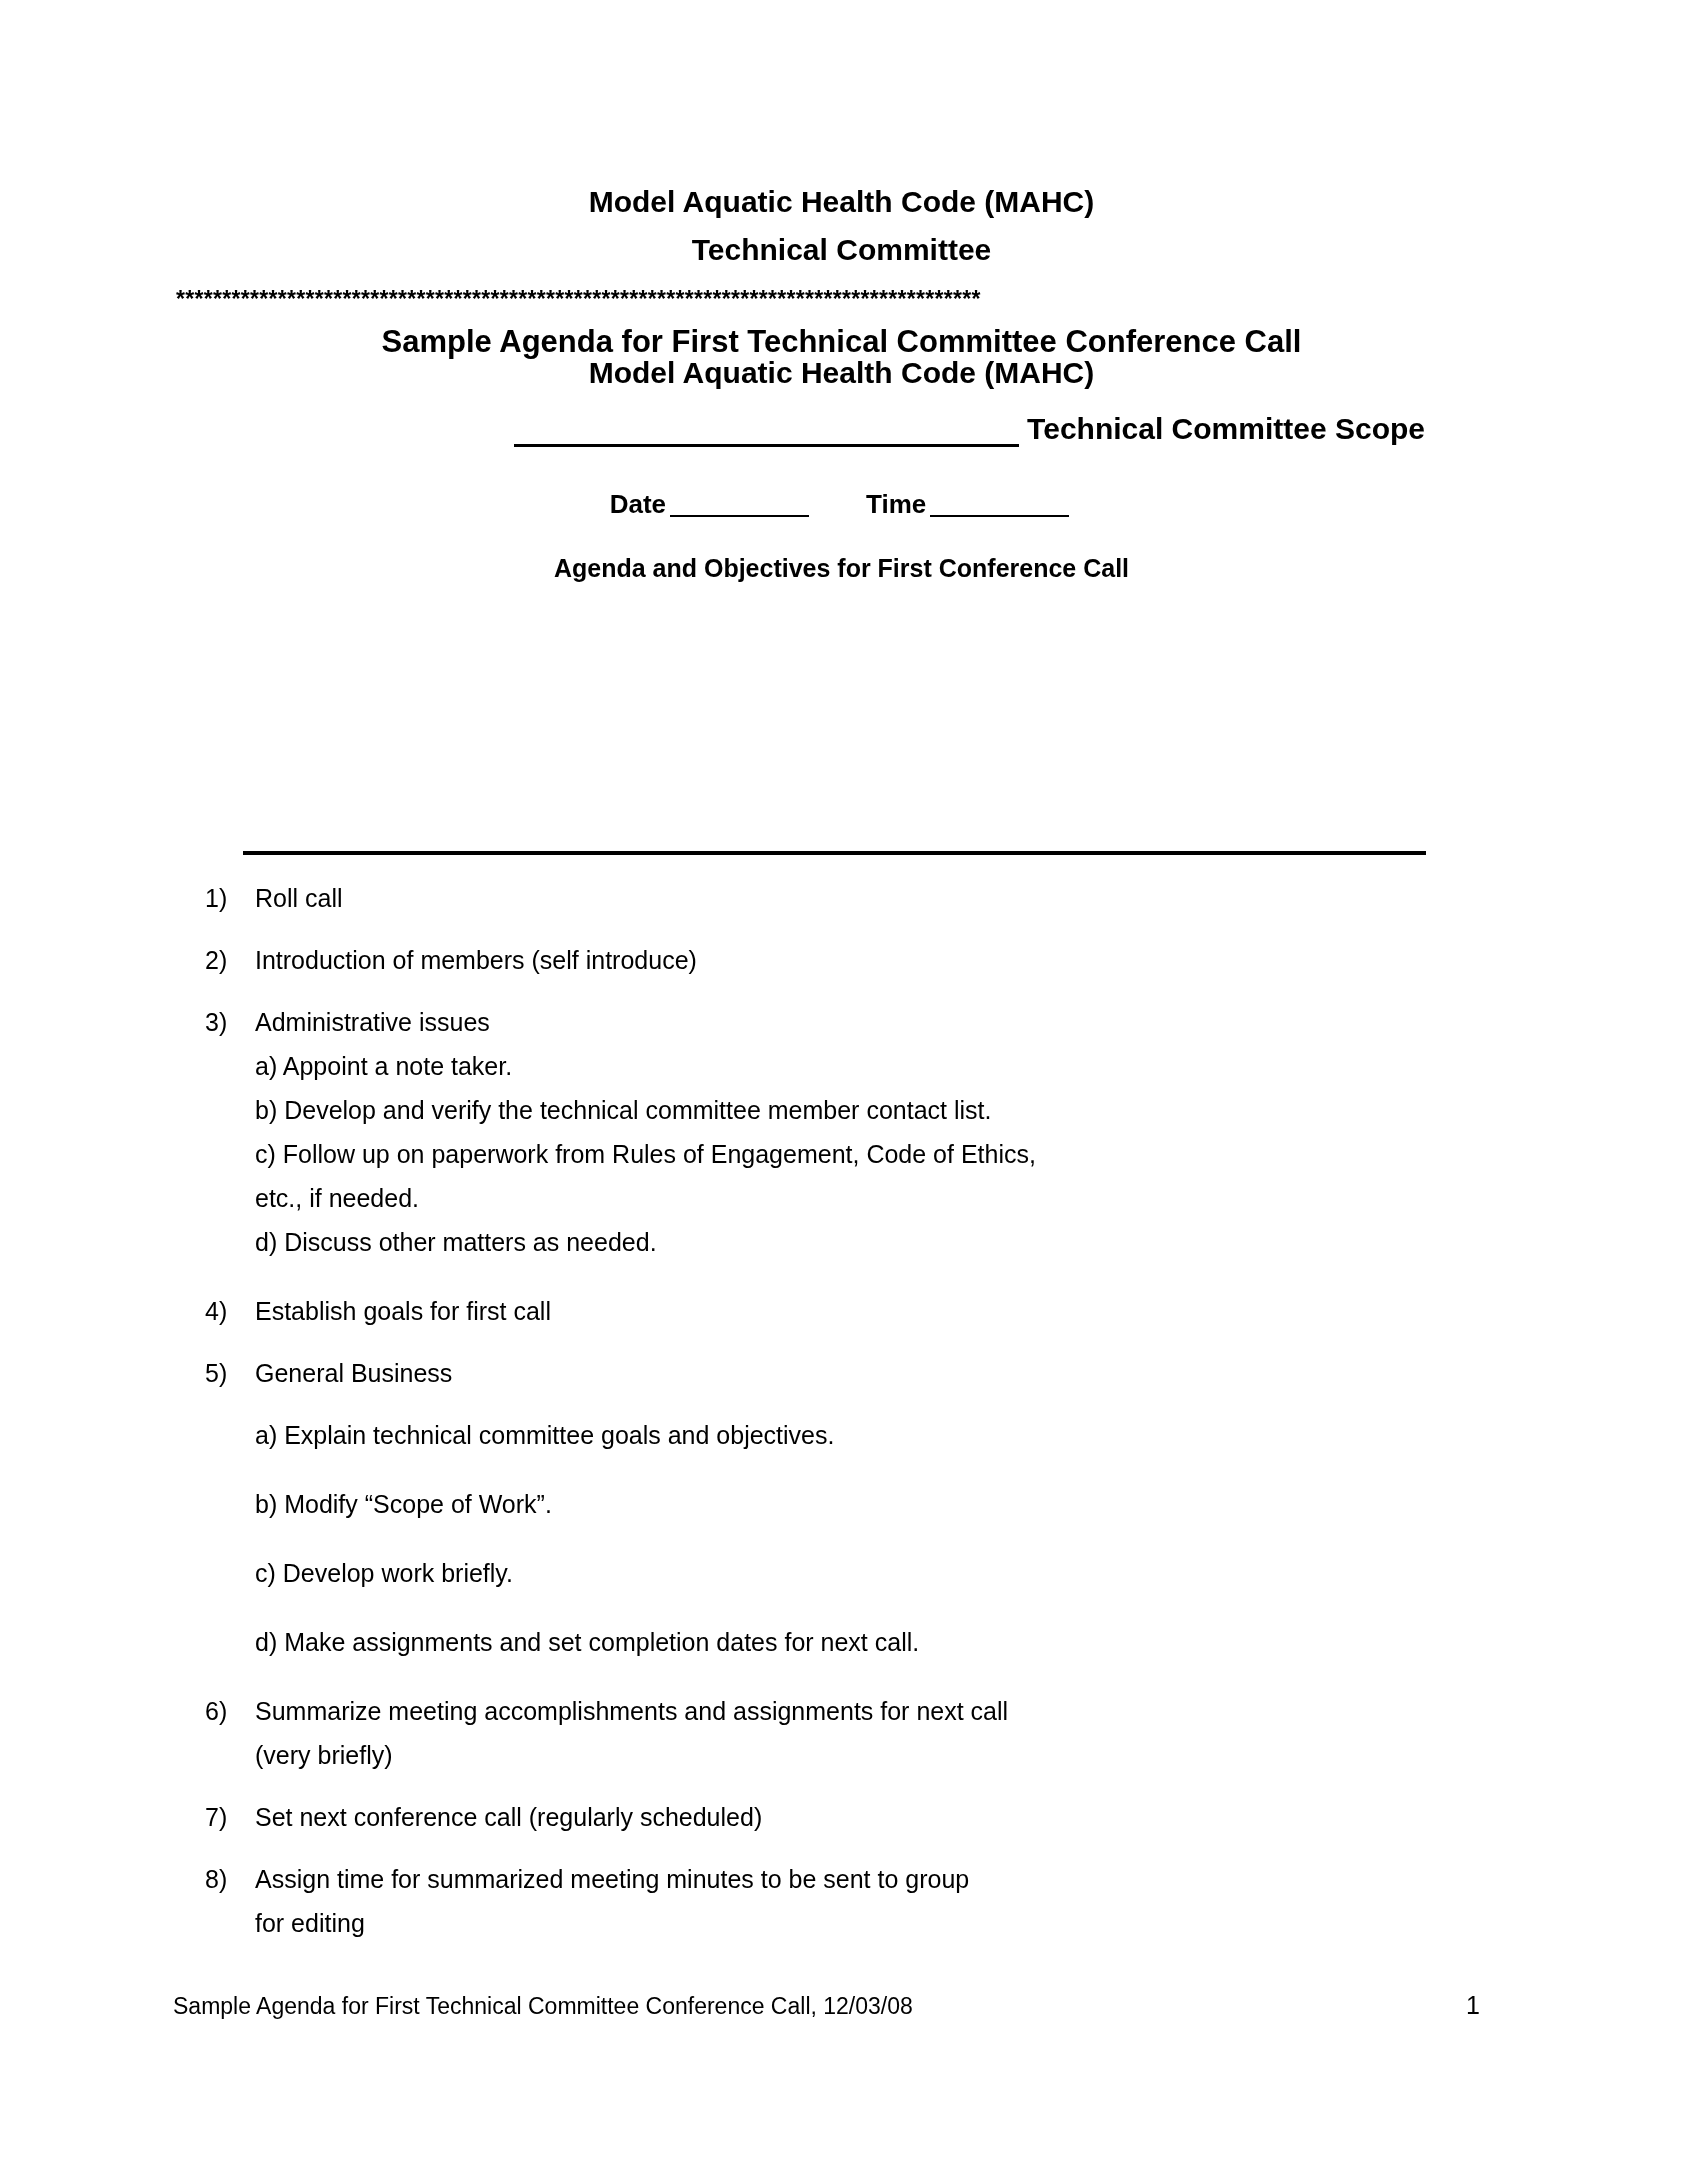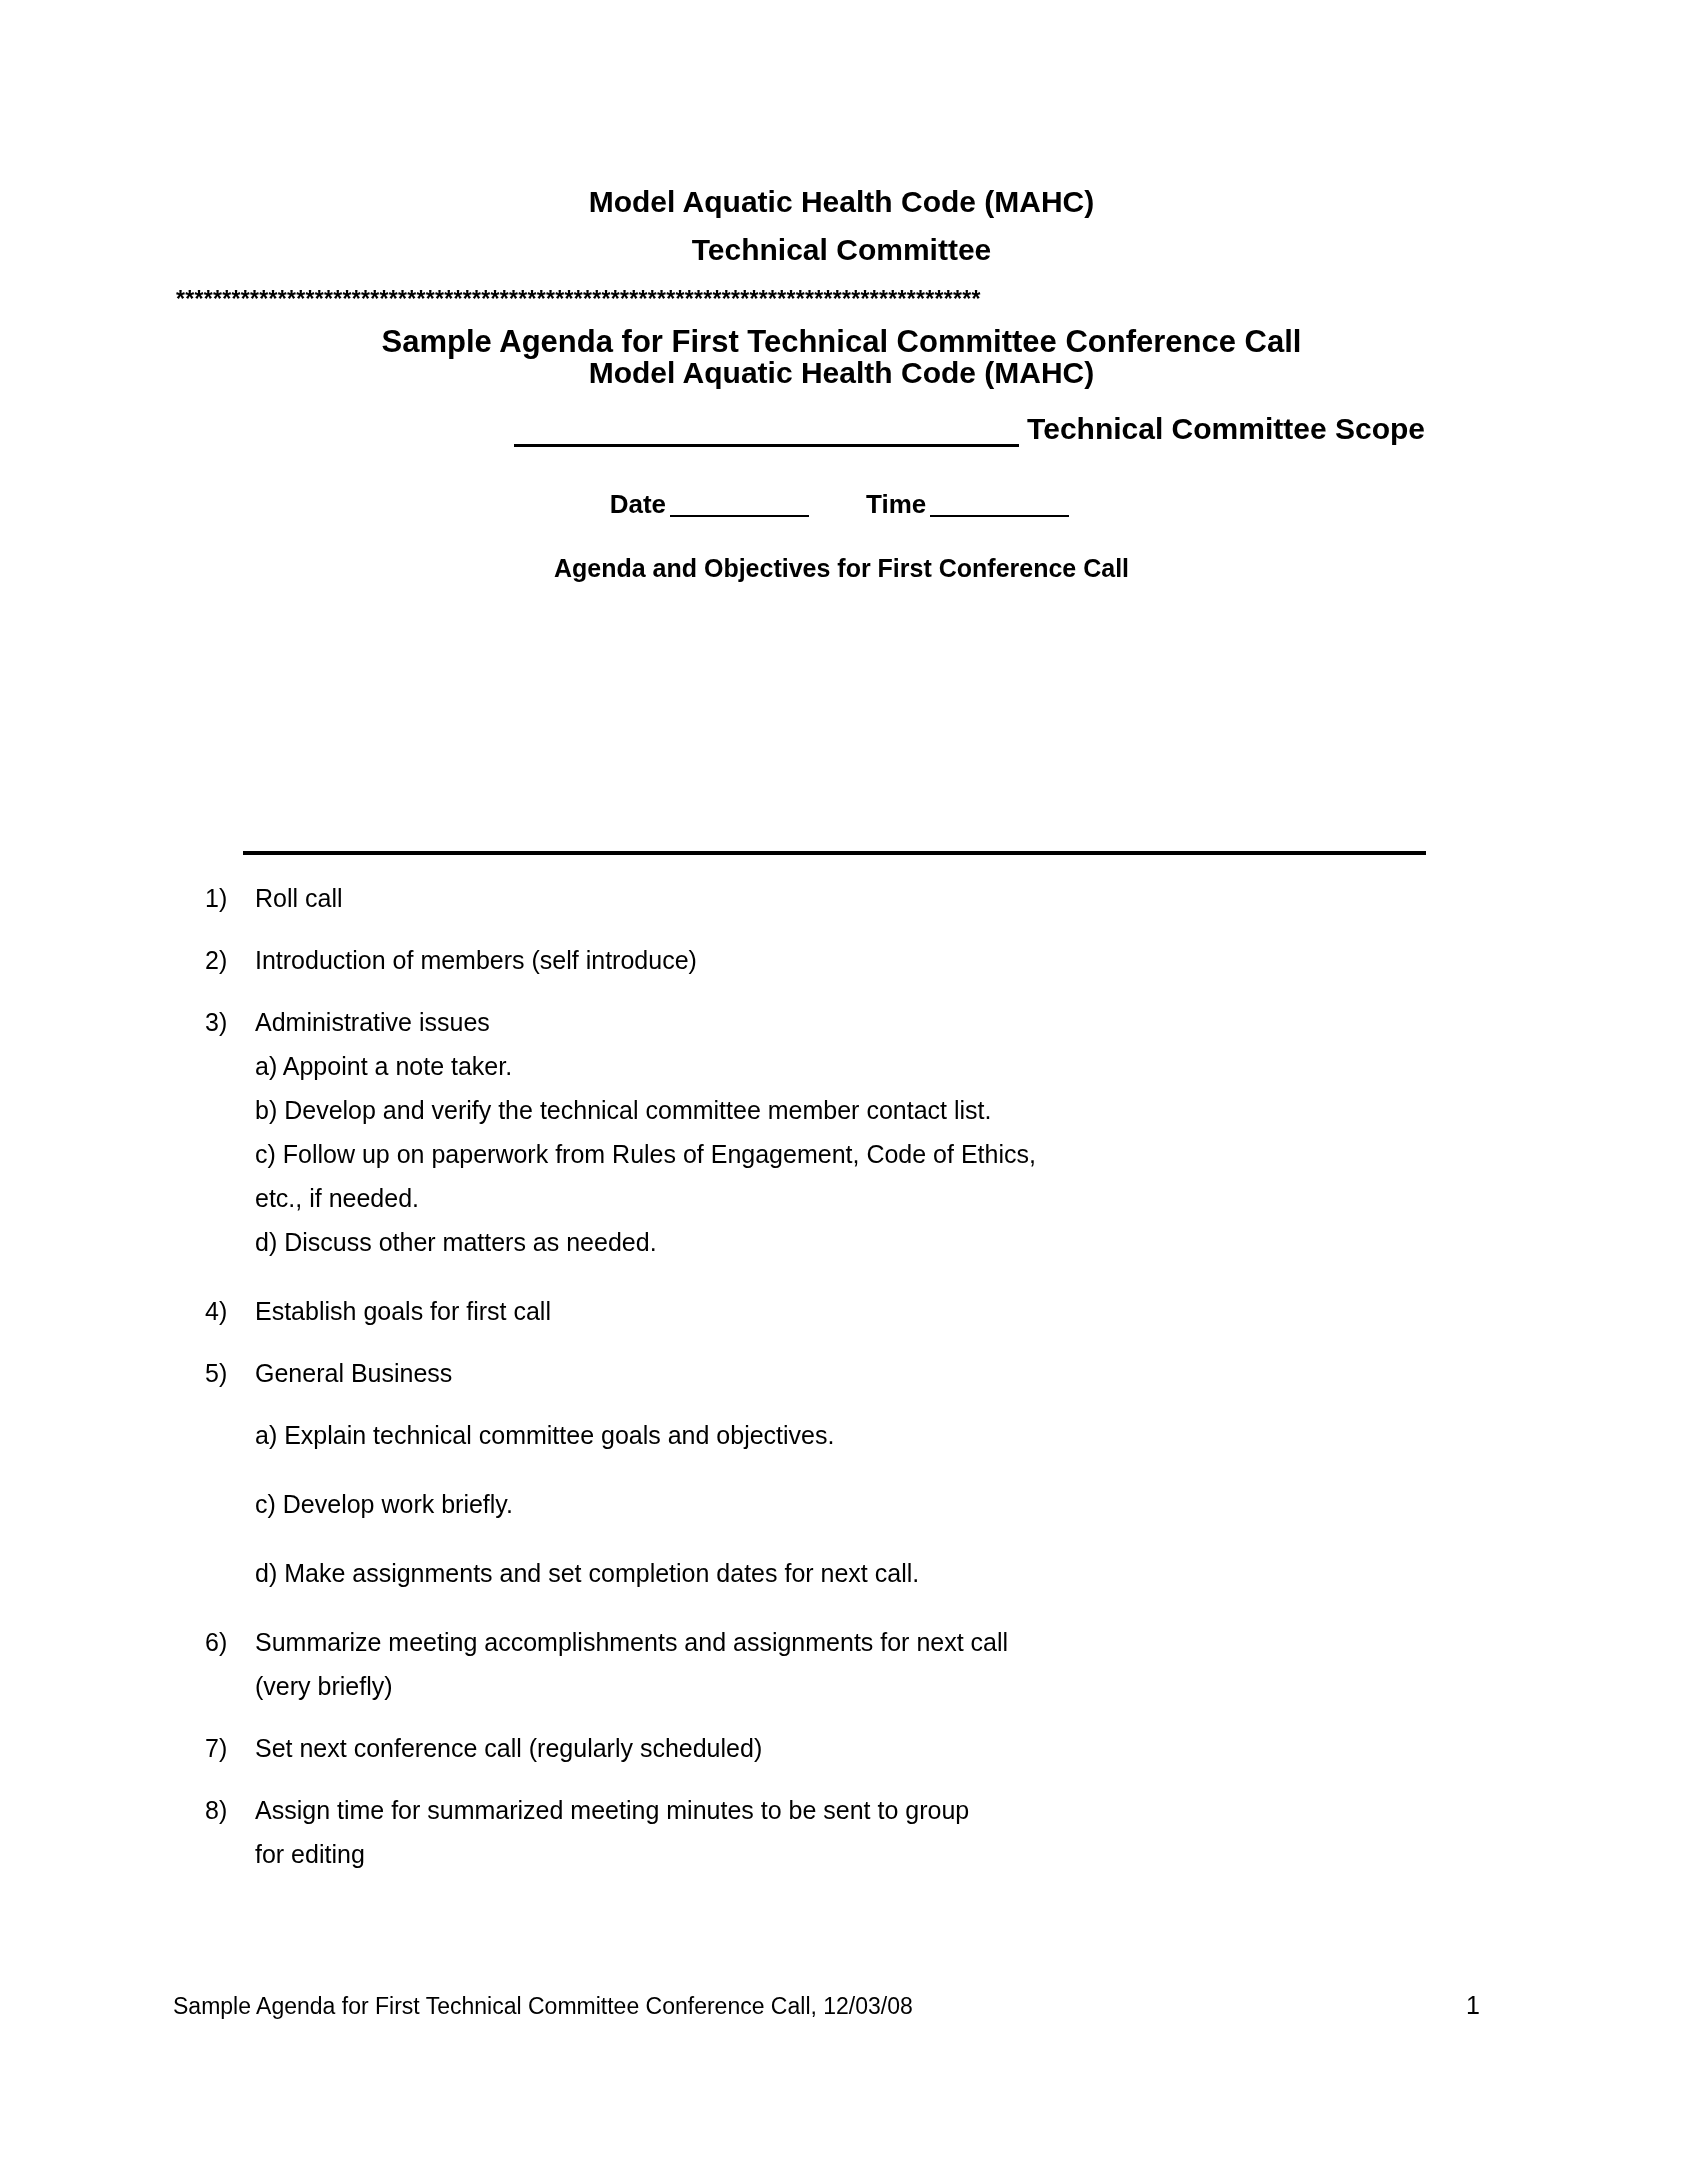--- a/index.html
+++ b/index.html
@@ -235,20 +235,21 @@
       <div class="sub loose">d) Discuss other matters as needed.</div>
       <div class="item loose">
         <span class="num">4)</span>
         <span class="txt">Establish goals for first call</span>
       </div>
       <div class="item loose">
         <span class="num">5)</span>
         <span class="txt">General Business</span>
       </div>
       <div class="sub loose">a) Explain technical committee goals and objectives.</div>
+      <div class="sub loose">b) Modify “Scope of Work”.</div>
       <div class="sub loose">c) Develop work briefly.</div>
       <div class="sub loose">d) Make assignments and set completion dates for next call.</div>
       <div class="item tight">
         <span class="num">6)</span>
         <span class="txt">Summarize meeting accomplishments and assignments for next call</span>
       </div>
       <div class="cont loose" style="margin-bottom: 18px;">(very briefly)</div>
       <div class="item loose">
         <span class="num">7)</span>
         <span class="txt">Set next conference call (regularly scheduled)</span>

